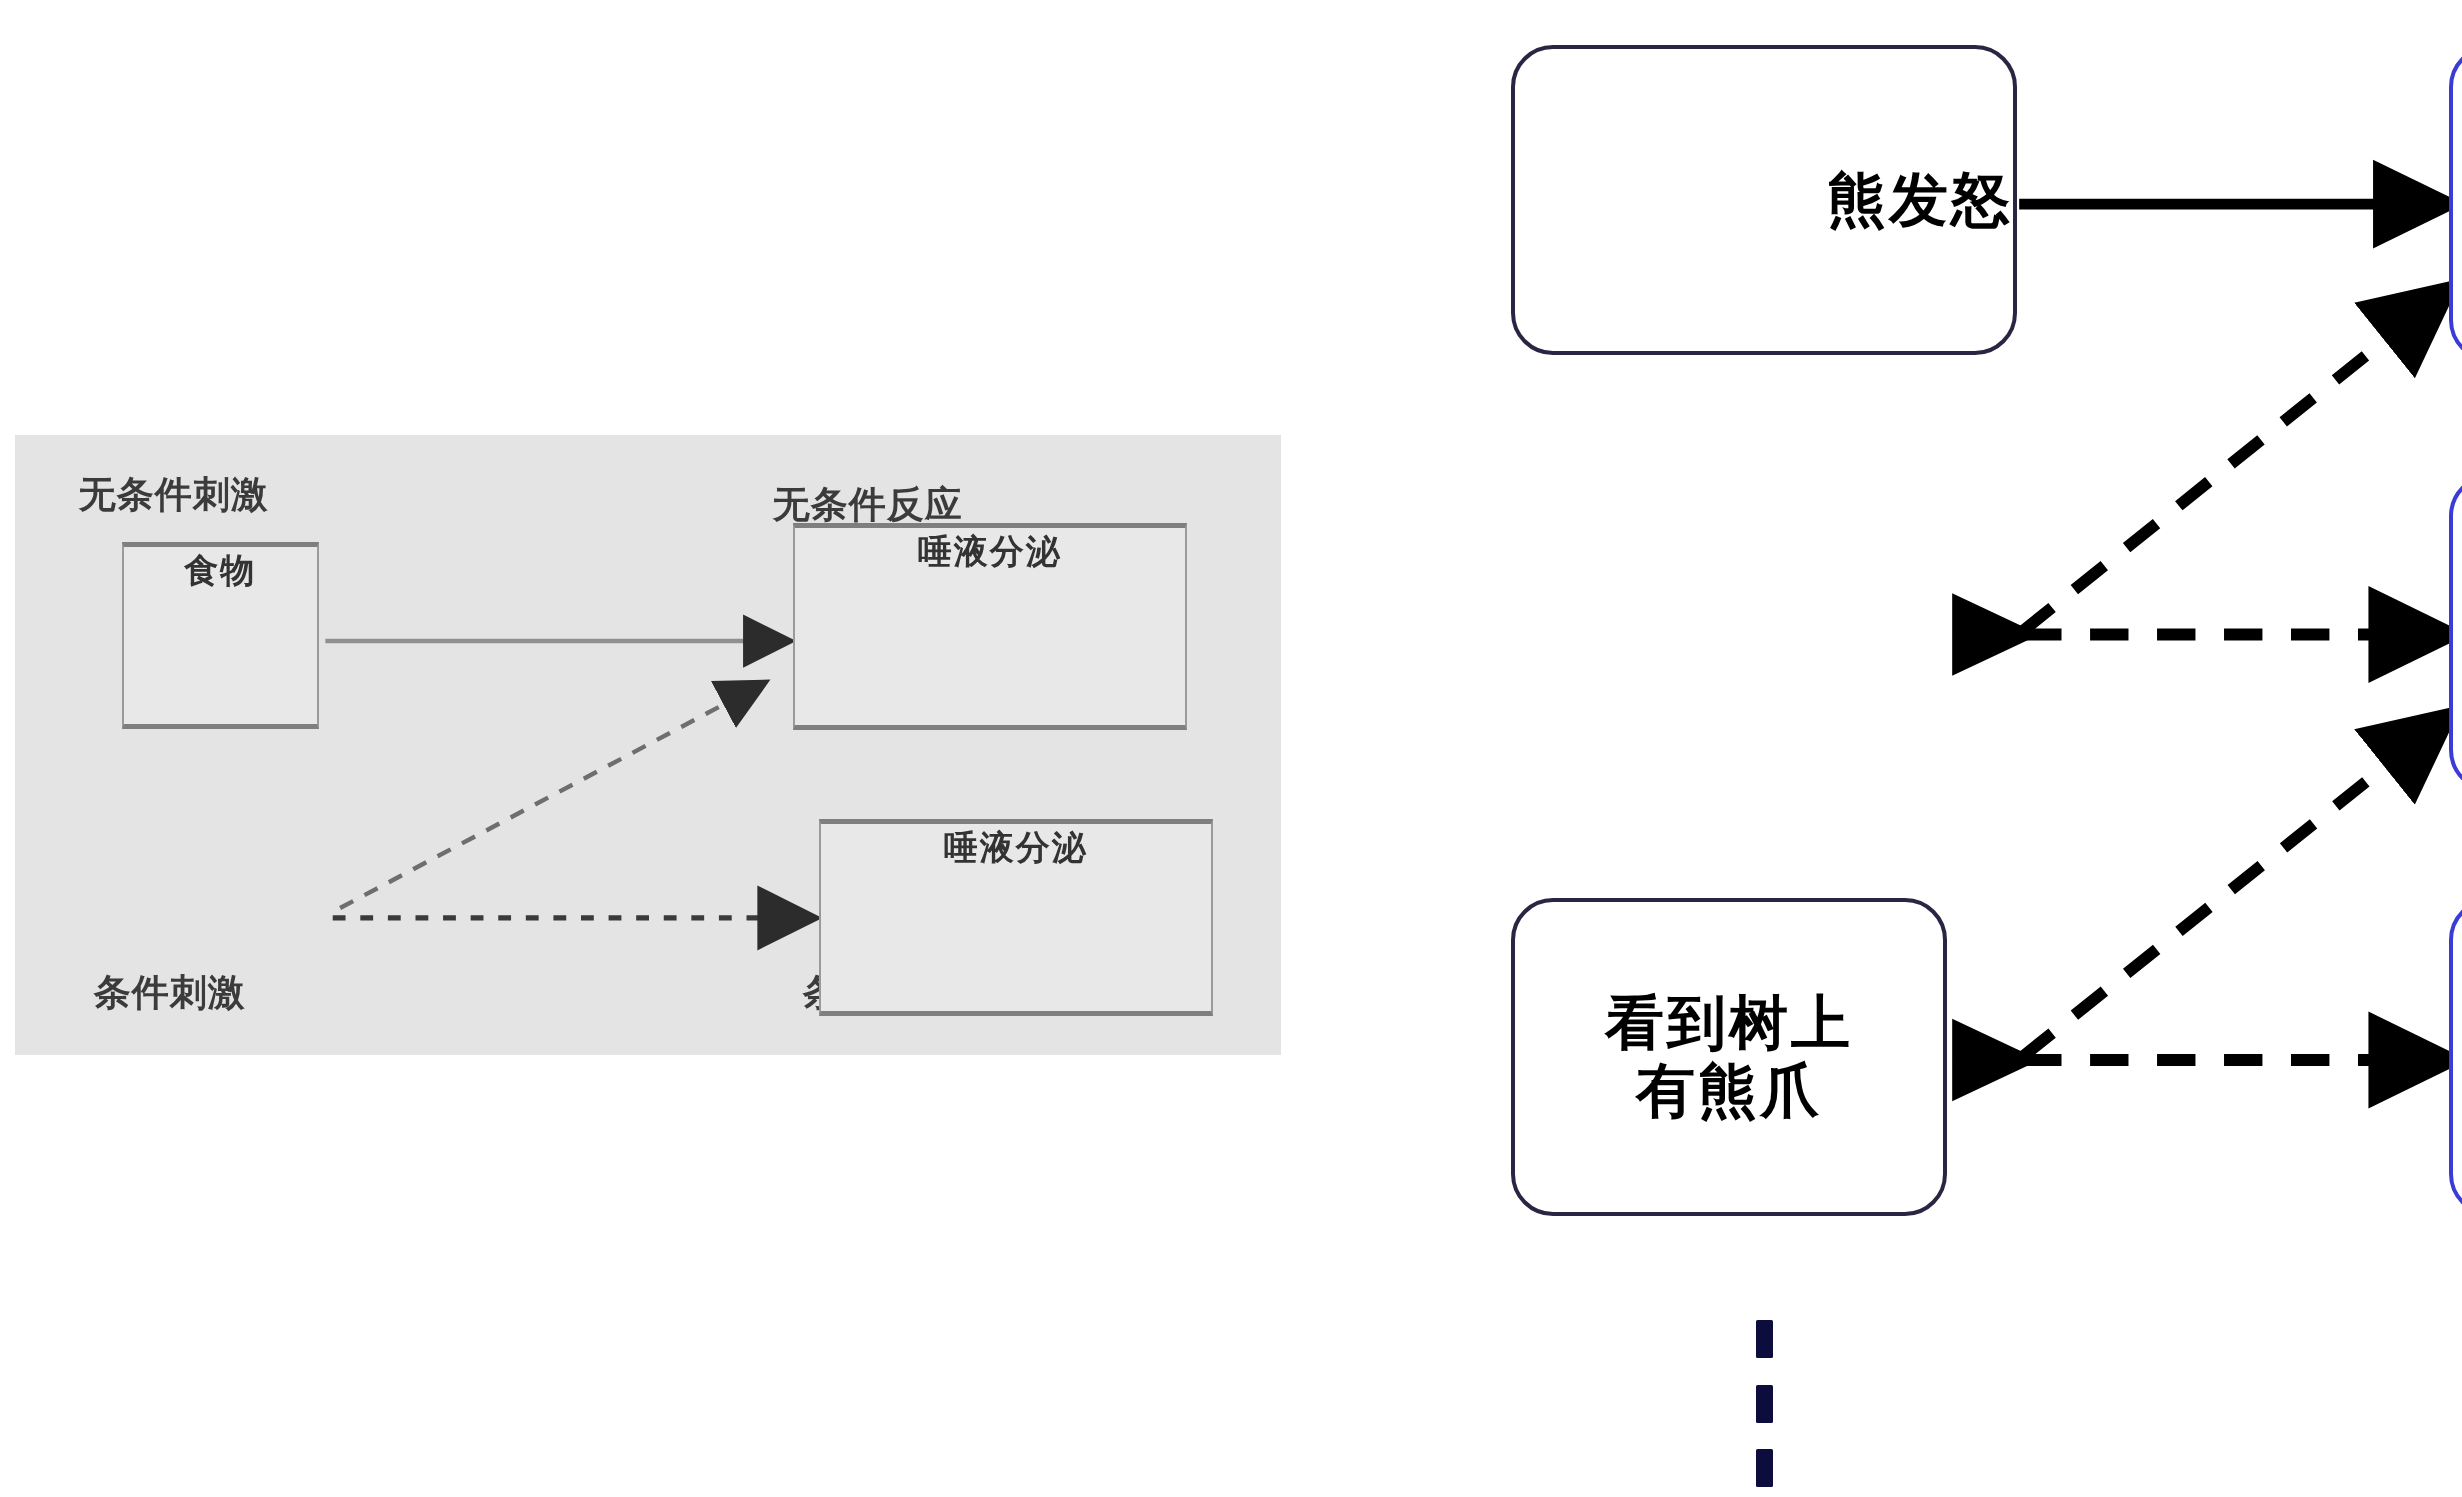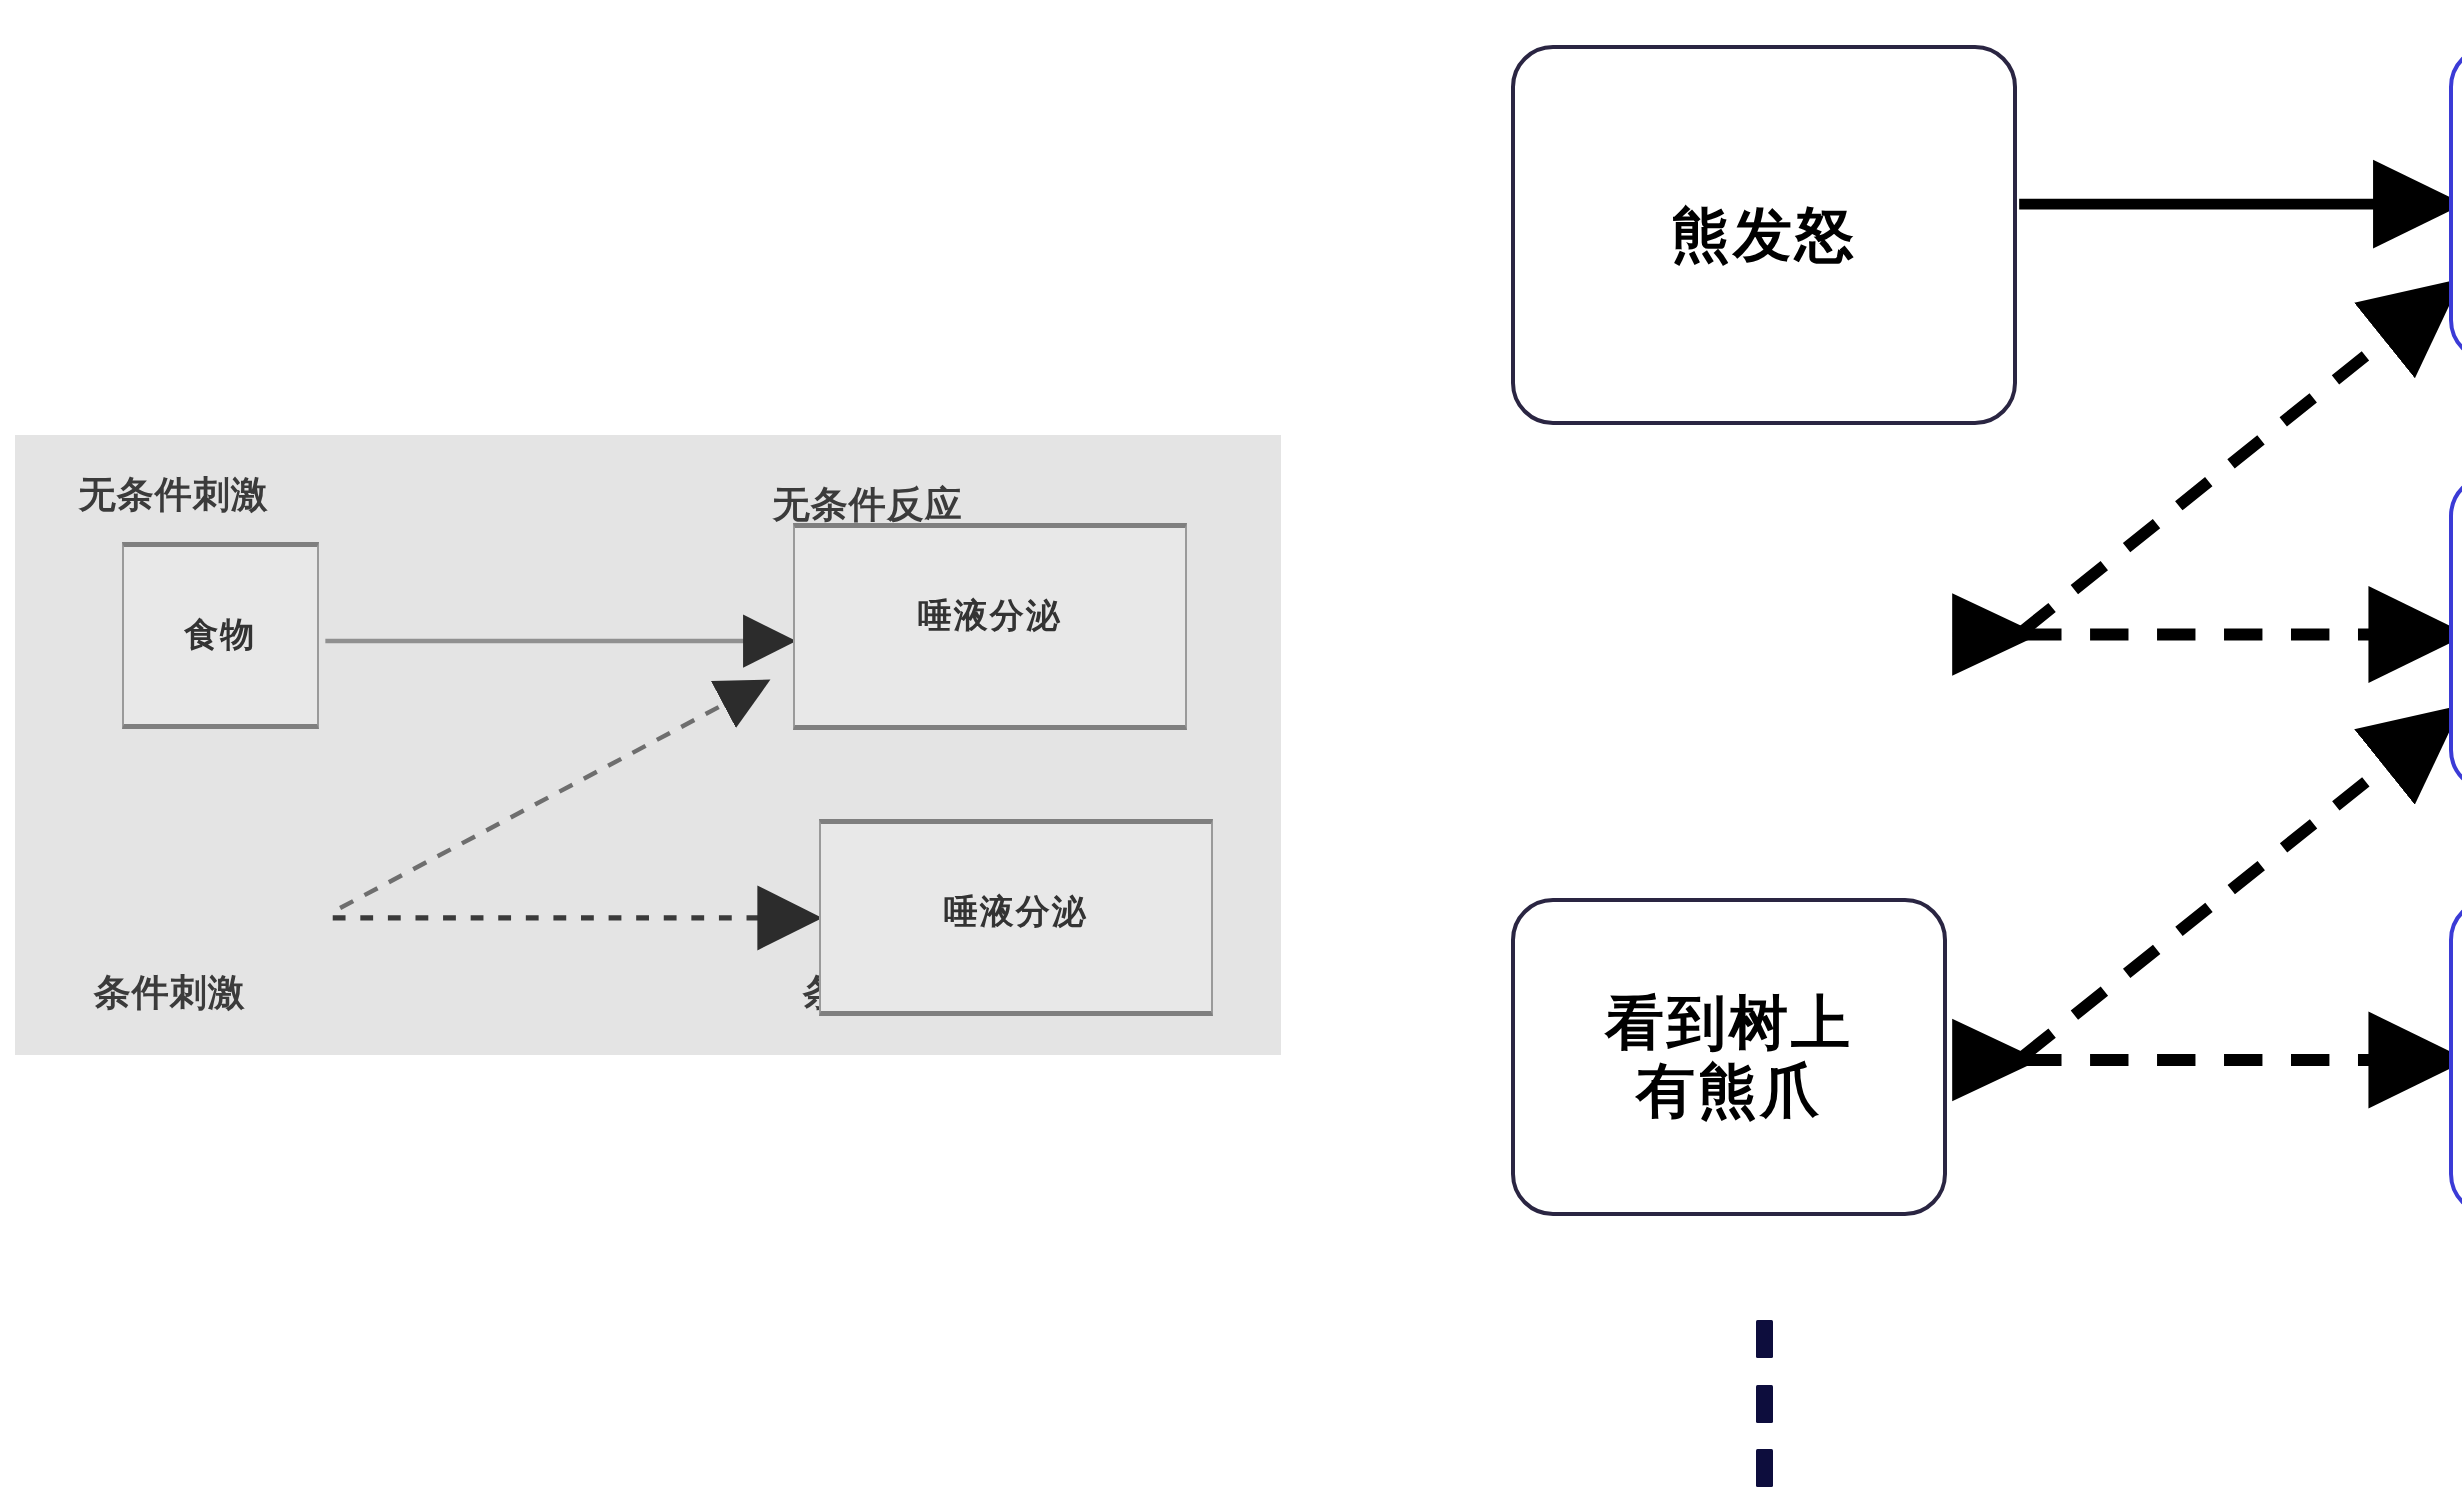--- a/index.html
+++ b/index.html
@@ -27,22 +27,22 @@
   #pv-cap-cr   {left:788px;top:533px;}
 
   .pv-box{
     position:absolute;background:#e8e8e8;
     border-left:2px solid #9a9a9a;border-right:2px solid #9a9a9a;
     border-top:5.4px solid #7f7f7f;border-bottom:5.4px solid #7f7f7f;
     box-sizing:border-box;
   }
   .pv-box span{
     display:block;text-align:center;color:#333;
-    font-size:34px;font-weight:700;padding-top:22px;letter-spacing:2px;
-    font-family:"DejaVu Sans","Liberation Sans",sans-serif;white-space:nowrap;margin-top:43px;
+    font-size:34px;font-weight:700;padding-top:1px;letter-spacing:2px;
+    font-family:"DejaVu Sans","Liberation Sans",sans-serif;white-space:nowrap;
   }
   #pv-box-food  {left:107px;top:107px;width:197px;height:187px;}
   #pv-box-bell  {left:117px;top:394px;width:197px;height:190px;}
   #pv-box-sal1  {left:778px;top:88px;width:394px;height:207px;}
   #pv-box-sal2  {left:804px;top:384px;width:394px;height:197px;}
 
   #pv-svg{position:absolute;left:0;top:0;width:1266px;height:620px;}
 
   
   #rl-diagram{position:absolute;left:0;top:0;width:3306px;height:1498px;}
@@ -54,21 +54,21 @@
   }
   .rl-box.dark {border:4.4px solid #2a2542;}
   .rl-box.blue {border:4.4px solid #3b3bd6;}
 
   .rl-box .lbl{
     color:#000;font-size:59px;font-weight:700;letter-spacing:3px;
     font-family:"DejaVu Sans","Liberation Sans",sans-serif;
   }
 
   
-  #rl-box-bearanger {left:1511px;top:45px;  width:506px;height:380px;}
+  #rl-box-bearanger {left:1511px;top:45px;  width:506px;height:310px;justify-content:flex-end;}
   #rl-box-seebear   {left:1511px;top:474px; width:506px;height:318px;}
   #rl-box-clawtree  {left:1511px;top:898px;width:436px;height:318px;}
   
   #rl-box-reward    {left:2449px;top:45px;  width:503px;height:317px;}
   #rl-box-vsprime   {left:2449px;top:474px; width:503px;height:318px;}
   #rl-box-vs        {left:2449px;top:898px;width:503px;height:318px;}
 
   #rl-svg{position:absolute;left:0;top:0;width:3306px;height:1498px;pointer-events:none;}
 
   

